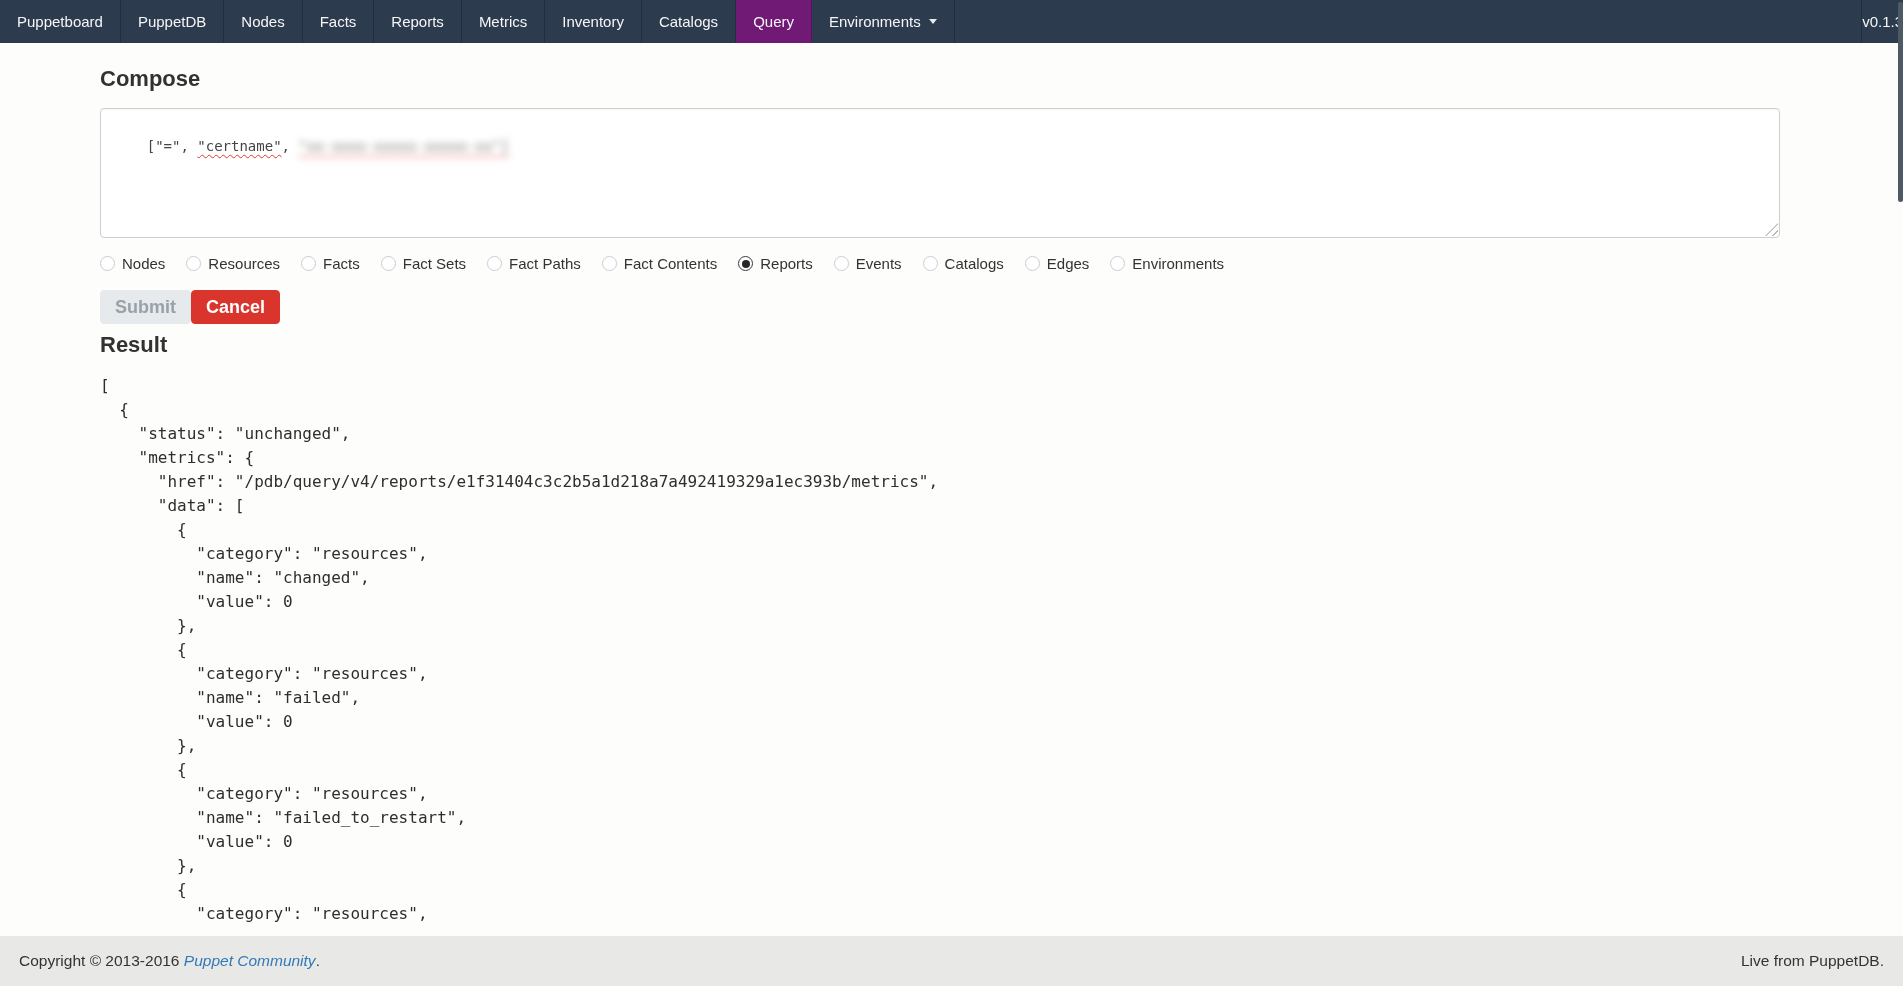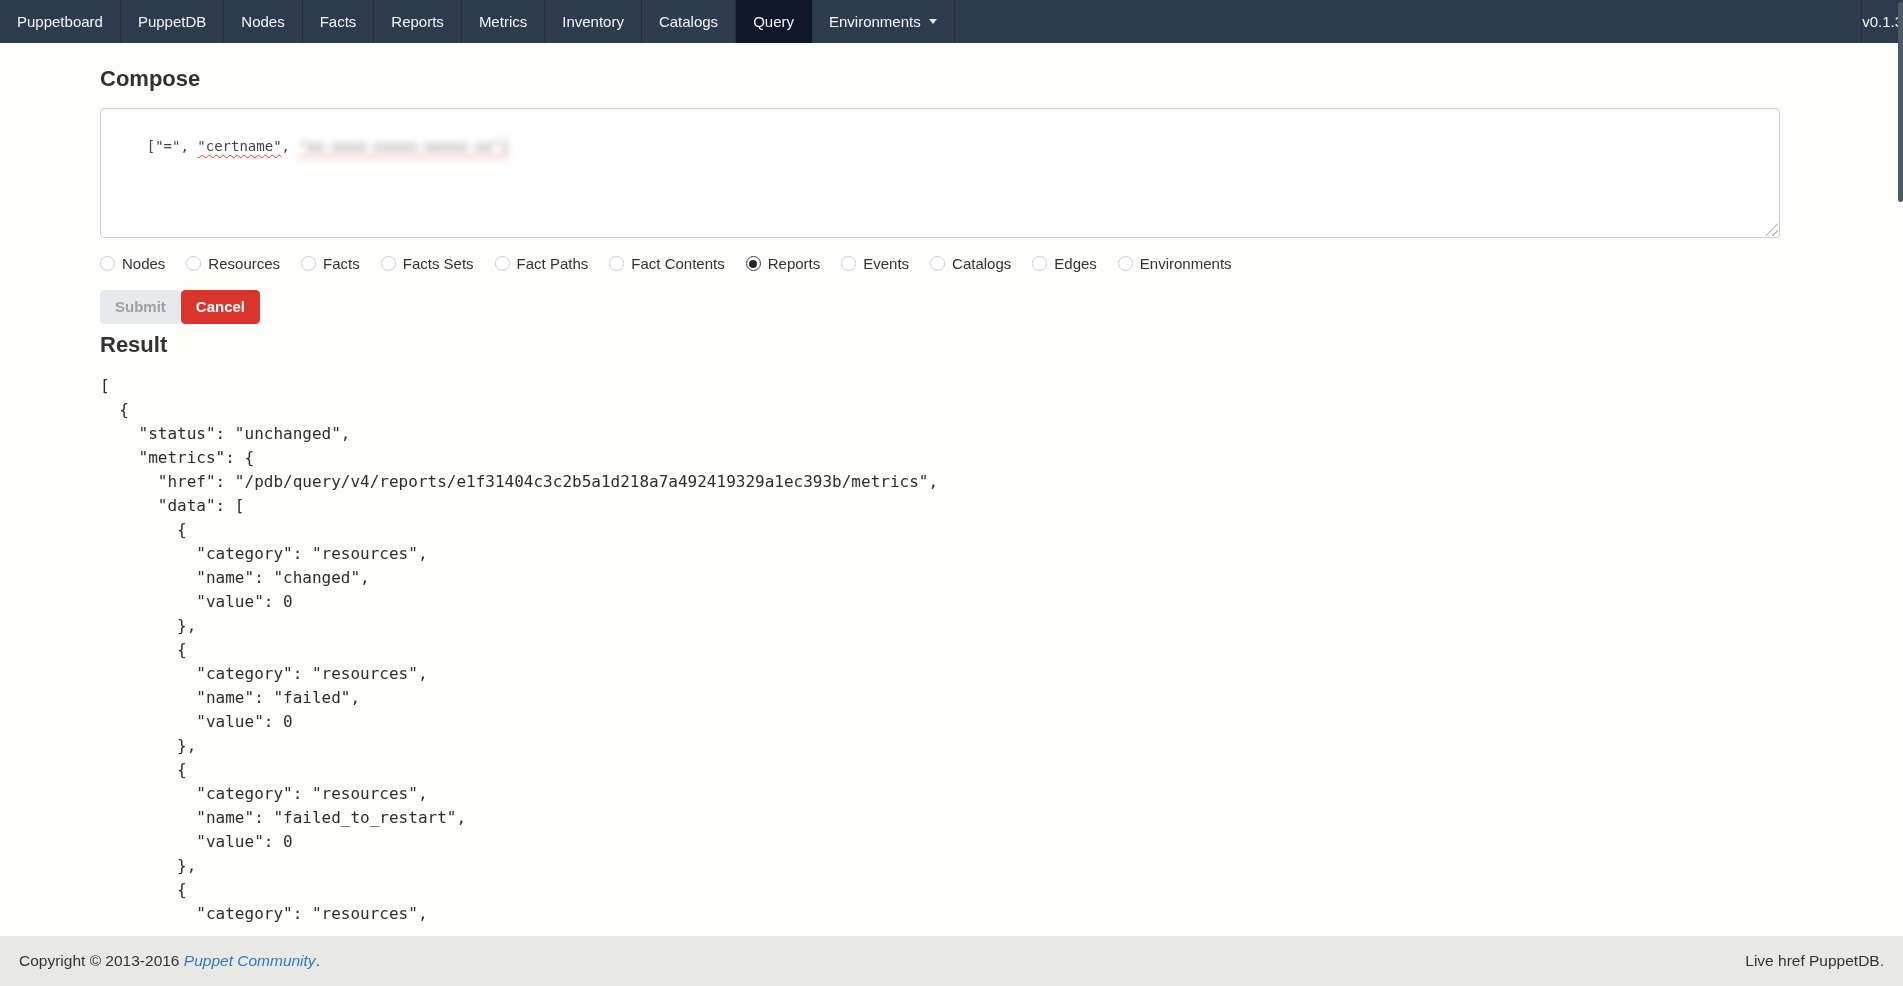--- a/index.html
+++ b/index.html
@@ -13,21 +13,21 @@
 
   
   nav.navbar {
     height: 43px; background: #2c3b4d; display: flex; align-items: stretch;
     color: #f5f6f7; font-size: 15px; position: relative; z-index: 2;
   }
   .nav-item {
     display: flex; align-items: center; padding: 0 17px;
     border-right: 1px solid rgba(0,0,0,0.22); cursor: pointer; white-space: nowrap;
   }
-  .nav-item.active { background: #0f172a; text-align: center; }
+  .nav-item.active { background: #701a75; text-align: center; }
   .caret-down {
     display: inline-block; margin-left: 8px; width: 0; height: 0;
     border-left: 4.5px solid transparent; border-right: 4.5px solid transparent;
     border-top: 5px solid #e7eaec;
   }
   .nav-spacer { flex: 1 1 auto; }
   .nav-version {
     display: flex; align-items: center; padding: 0 0;
     border-left: 1px solid rgba(0,0,0,0.22);
   }
@@ -73,21 +73,21 @@
     background: #fff; position: relative; cursor: pointer; flex: 0 0 auto;
   }
   input[type="radio"]:checked { border-color: #3c3c3c; }
   input[type="radio"]:checked::after {
     content: ""; position: absolute; top: 2.5px; left: 2.5px; right: 2.5px; bottom: 2.5px;
     border-radius: 50%; background: #272727;
   }
 
   .actions { margin-top: 18px; display: flex; }
   .btn {
-    font-family: inherit; font-size: 15px; font-weight: bold;
+    font-family: inherit; font-size: 18px; font-weight: bold;
     padding: 0 14px; height: 34px; border-radius: 4px; border: 1px solid transparent;
     cursor: pointer; line-height: 32px;
   }
   .btn-submit { background: #e7eaec; color: #99a2a8; border-color: #e7eaec; }
   .btn-cancel { background: #d9352c; color: #ffffff; border-color: #d9352c; }
 
   pre.result-json {
     margin: 16px 0 0 0;
     font-family: "DejaVu Sans Mono", "Liberation Mono", monospace;
     font-size: 16px; line-height: 24px; color: #2e2e2e;
@@ -165,21 +165,21 @@
     <label class="radio-opt">
       <input type="radio" name="endpoint" style="">
       <span>Resources</span>
     </label>
     <label class="radio-opt">
       <input type="radio" name="endpoint" style="">
       <span>Facts</span>
     </label>
     <label class="radio-opt">
       <input type="radio" name="endpoint" style="">
-      <span>Facts Sets</span>
+      <span>Fact Sets</span>
     </label>
     <label class="radio-opt">
       <input type="radio" name="endpoint" style="">
       <span>Fact Paths</span>
     </label>
     <label class="radio-opt">
       <input type="radio" name="endpoint" style="">
       <span>Fact Contents</span>
     </label>
     <label class="radio-opt">
@@ -231,16 +231,16 @@
           "category": "resources",
           "name": "failed_to_restart",
           "value": 0
         },
         {
           "category": "resources",</pre>
 </main>
 
 <footer>
   <span class="footer-left"><span>Copyright © 2013-2016 </span><a>Puppet Community</a><span>.</span></span>
-  <span class="footer-right">Live href PuppetDB.</span>
+  <span class="footer-right">Live from PuppetDB.</span>
 </footer>
 
 <div class="scrollbar-thumb"></div>
 
 </body></html>

